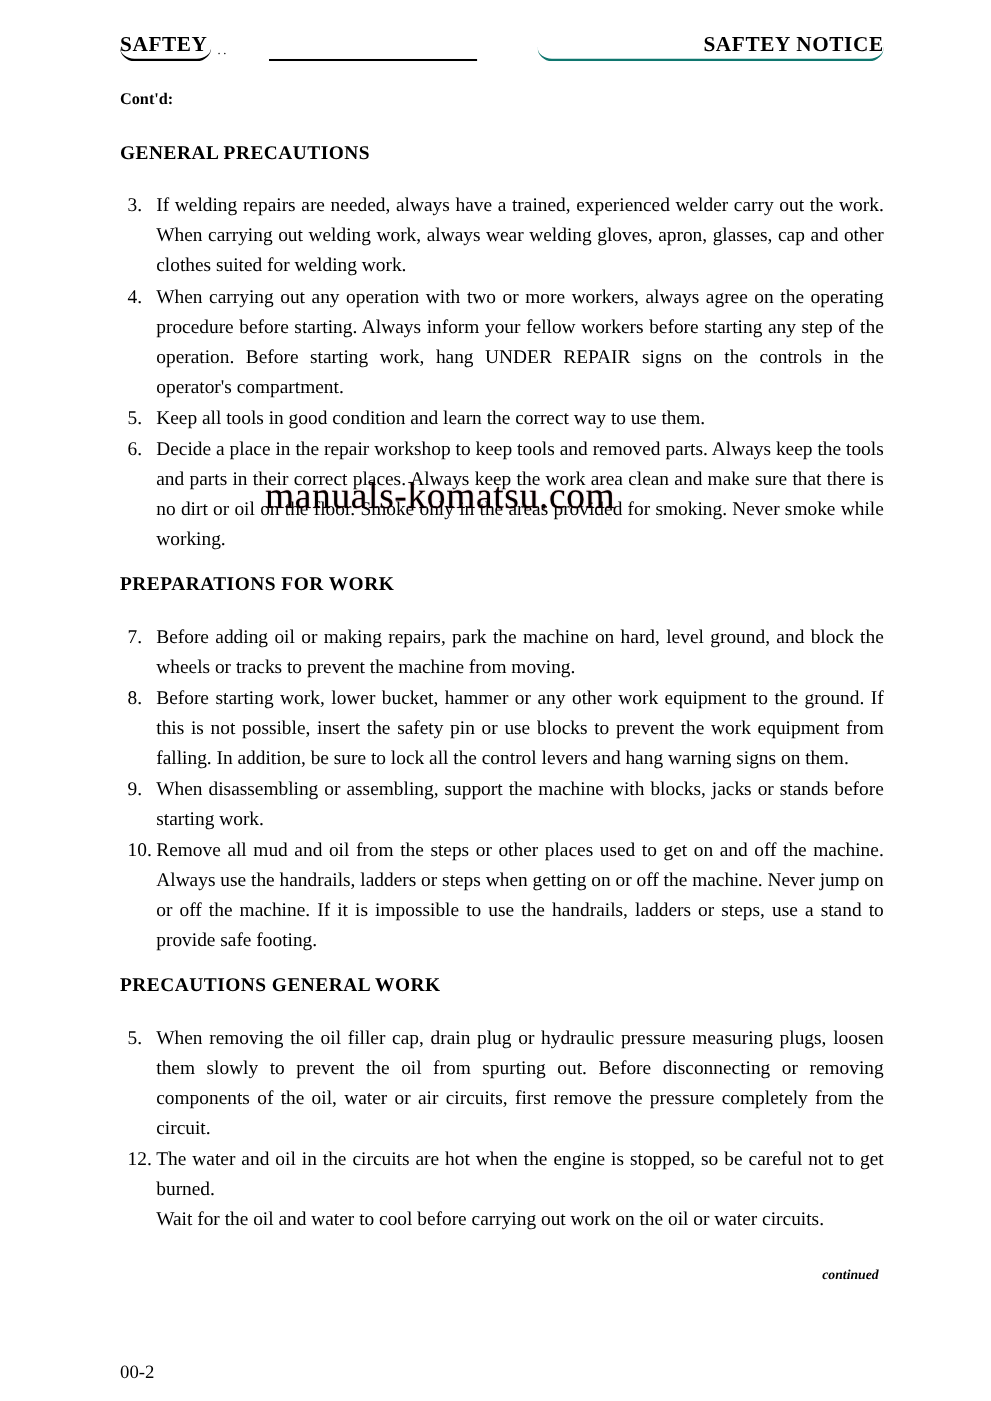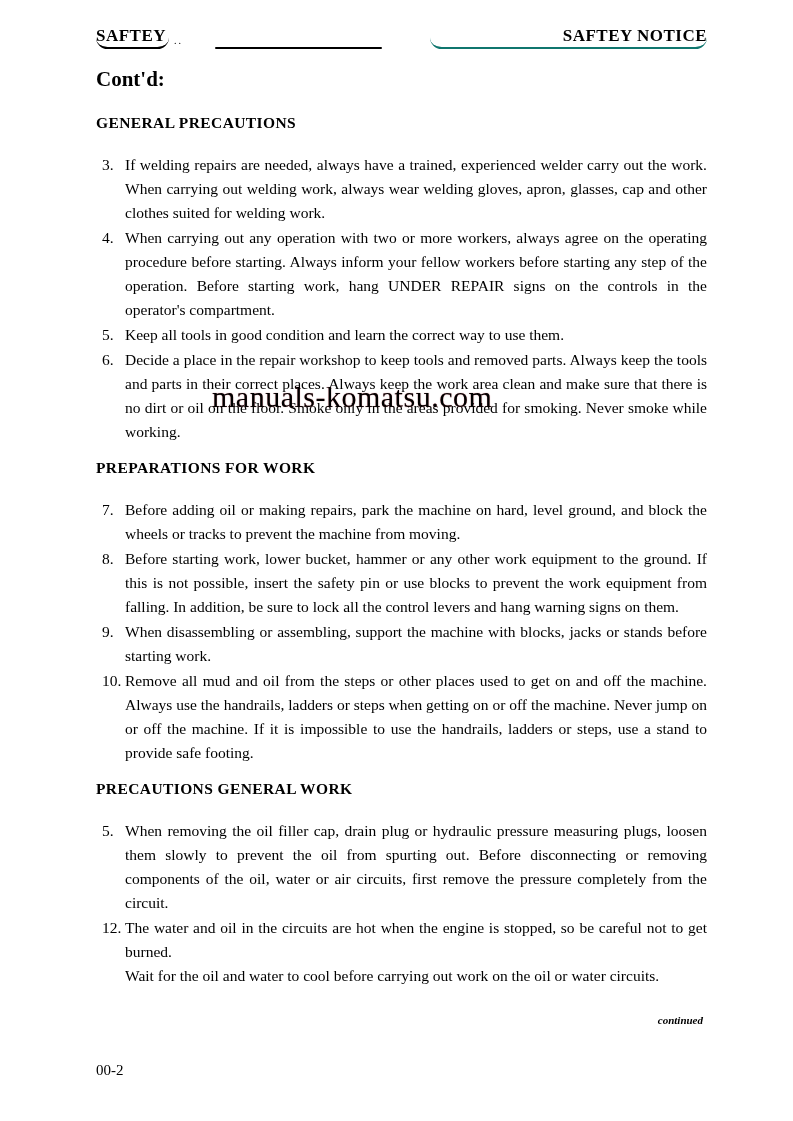--- a/index.html
+++ b/index.html
@@ -54,21 +54,21 @@
     letter-spacing: 0.5px;
     border-bottom: 2px solid #0f766e;
     padding-bottom: 1px;
     white-space: nowrap;
   }
 
   
   .contd {
     margin-top: 18px;
     font-weight: bold;
-    font-size: 21px;
+    font-size: 13px;
     line-height: 24px;
   }
   .section-title {
     font-weight: bold;
     font-size: 15.5px;
     letter-spacing: 0.4px;
     line-height: 24px;
     margin-bottom: 18px;
     margin-top: 20px;
   }
@@ -110,21 +110,21 @@
     position: absolute;
     right: 90px;
     top: 1014px;
     font-weight: bold;
     font-size: 11px;
     font-style: italic;
   }
   .page-number {
     position: absolute;
     left: 96px;
-    top: 1062px;
+    top: 1090px;
     font-size: 15px;
     text-align: center;
   }
 </style>
 </head>
 <body>
 
 <div class="page">
 
   <div class="header">

